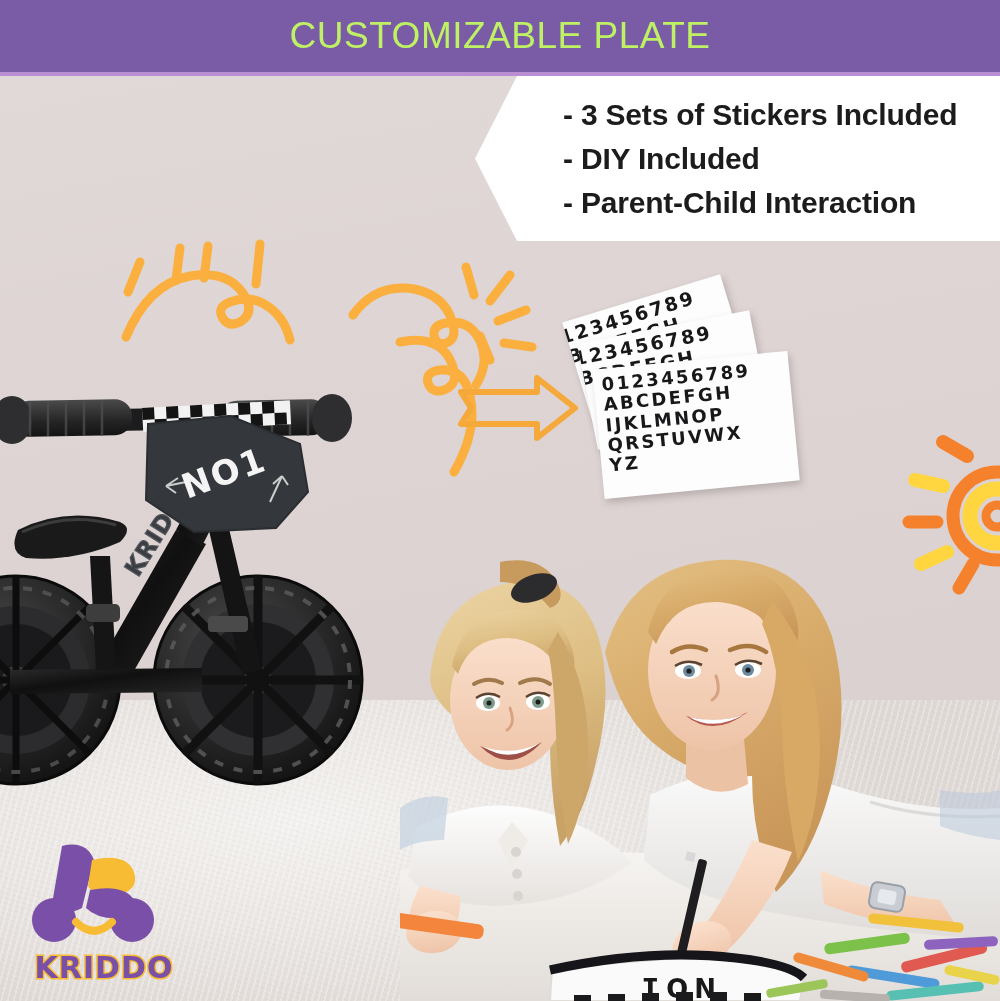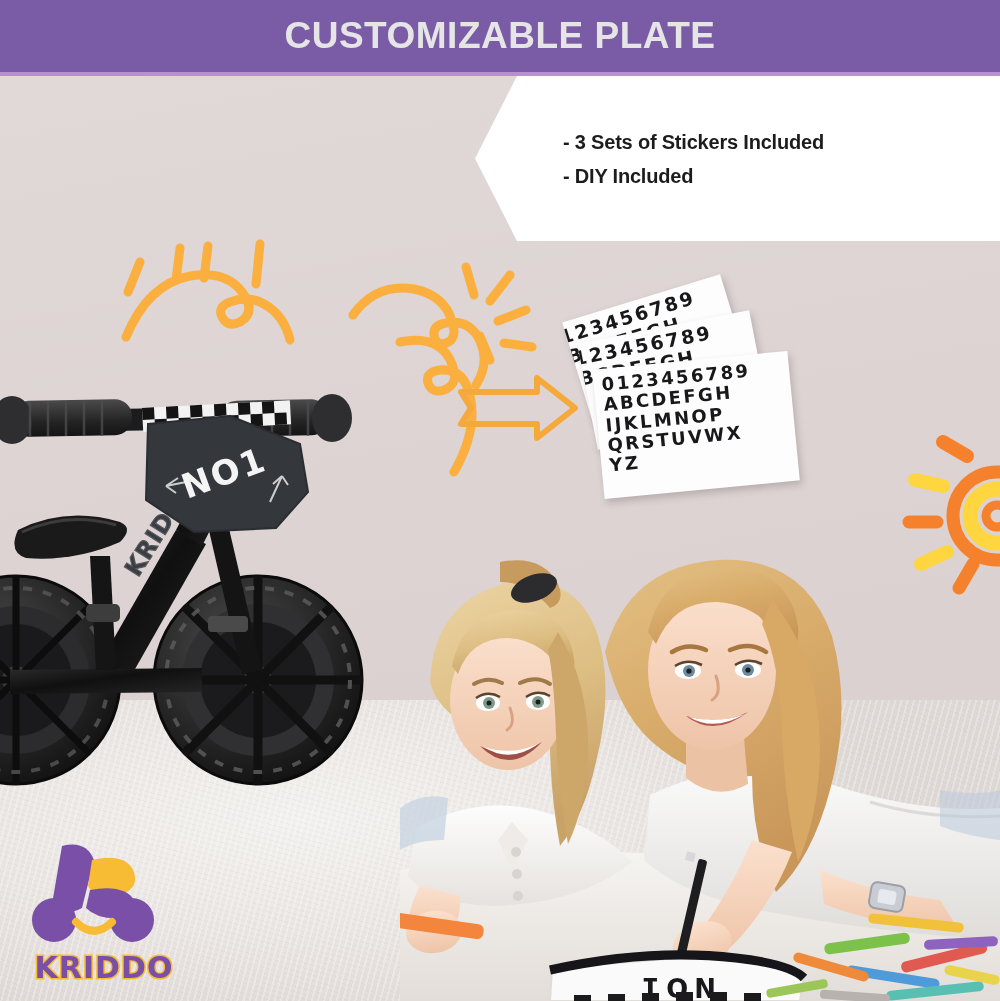--- a/index.html
+++ b/index.html
@@ -21,23 +21,23 @@
   
   #header-banner {
     position: absolute; left: 0; top: 0;
     width: 1000px; height: 72px;
     background: #7a5ba6;
     display: flex; align-items: center; justify-content: center;
     z-index: 40;
   }
   #header-title {
     font-size: 37px;
-    font-weight: bold;
+    font-weight: normal;
     letter-spacing: 0.5px;
-    color: #e5e5e5;
+    color: #bef264;
     white-space: nowrap;
     font-family: "Liberation Sans", sans-serif;
   }
   #banner-underline {
     position: absolute; left: 0; top: 72px;
     width: 1000px; height: 4px;
     background: #b98ed2;
     z-index: 39;
   }
 
@@ -68,21 +68,21 @@
     position: absolute; right: 0; top: 76px;
     width: 525px; height: 165px;
     background: #ffffff;
     z-index: 30;
     clip-path: polygon(8% 0%, 100% 0%, 100% 100%, 8% 100%, 0% 50%);
     padding: 14px 8px 14px 88px;
     display: flex; flex-direction: column; justify-content: center;
     filter: drop-shadow(-1px 2px 3px rgba(0,0,0,0.10));
   }
   .feature-line {
-    font-size: 20px;
+    font-size: 30px;
     font-weight: bold;
     color: #1c1c1c;
     line-height: 1.0;
     margin: 7px 0;
     white-space: nowrap;
     letter-spacing: -0.2px;
   }
 
   
   .doodle { position: absolute; z-index: 12; pointer-events: none; }
@@ -490,20 +490,21 @@
       <rect x="486" y="446" width="98" height="10" rx="5" fill="#58c0b2" transform="rotate(-6 535 451)"></rect>
       <rect x="420" y="452" width="70" height="9" rx="4" fill="#b7b2ad" transform="rotate(4 455 456)"></rect>
       <rect x="544" y="430" width="56" height="10" rx="5" fill="#e8d34a" transform="rotate(12 572 435)"></rect>
       <rect x="366" y="444" width="62" height="9" rx="4" fill="#9cc659" transform="rotate(-10 397 448)"></rect>
     </g>
   </svg>
 
   <div id="feature-callout">
     <div class="feature-line">- 3 Sets of Stickers Included</div>
     <div class="feature-line">- DIY Included</div>
+    <div class="feature-line">- Parent-Child Interaction</div>
   </div>
 
   <div id="banner-underline"></div>
   <div id="header-banner">
     <div id="header-title">CUSTOMIZABLE PLATE</div>
   </div>
 
   <div id="brand-logo">
     <svg width="160" height="112" viewBox="0 0 160 112" fill="none">
 

